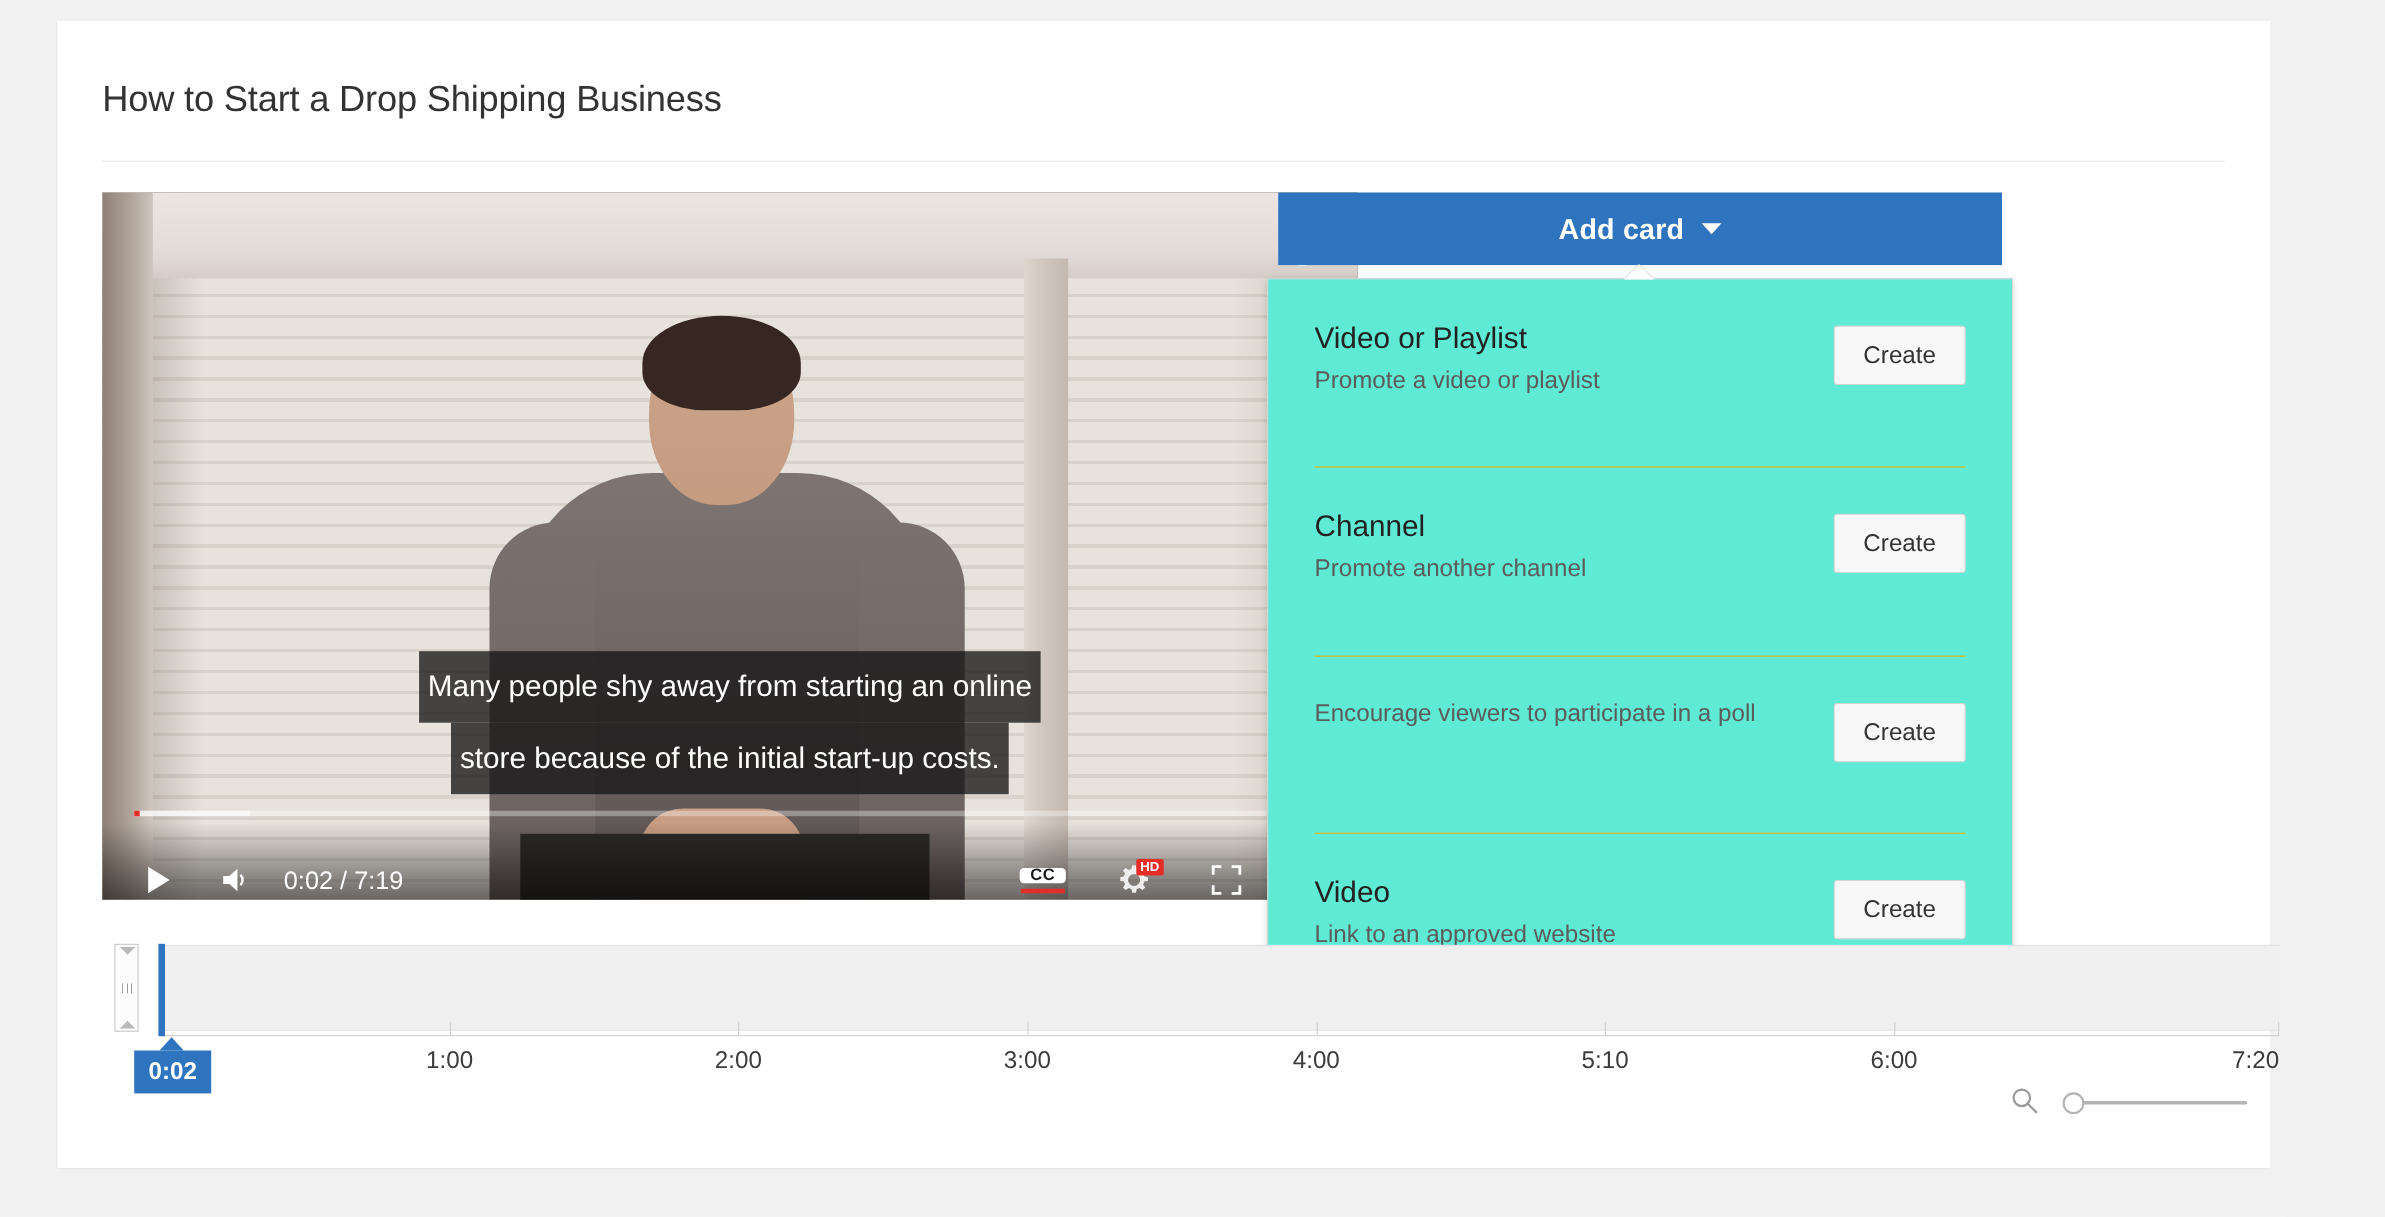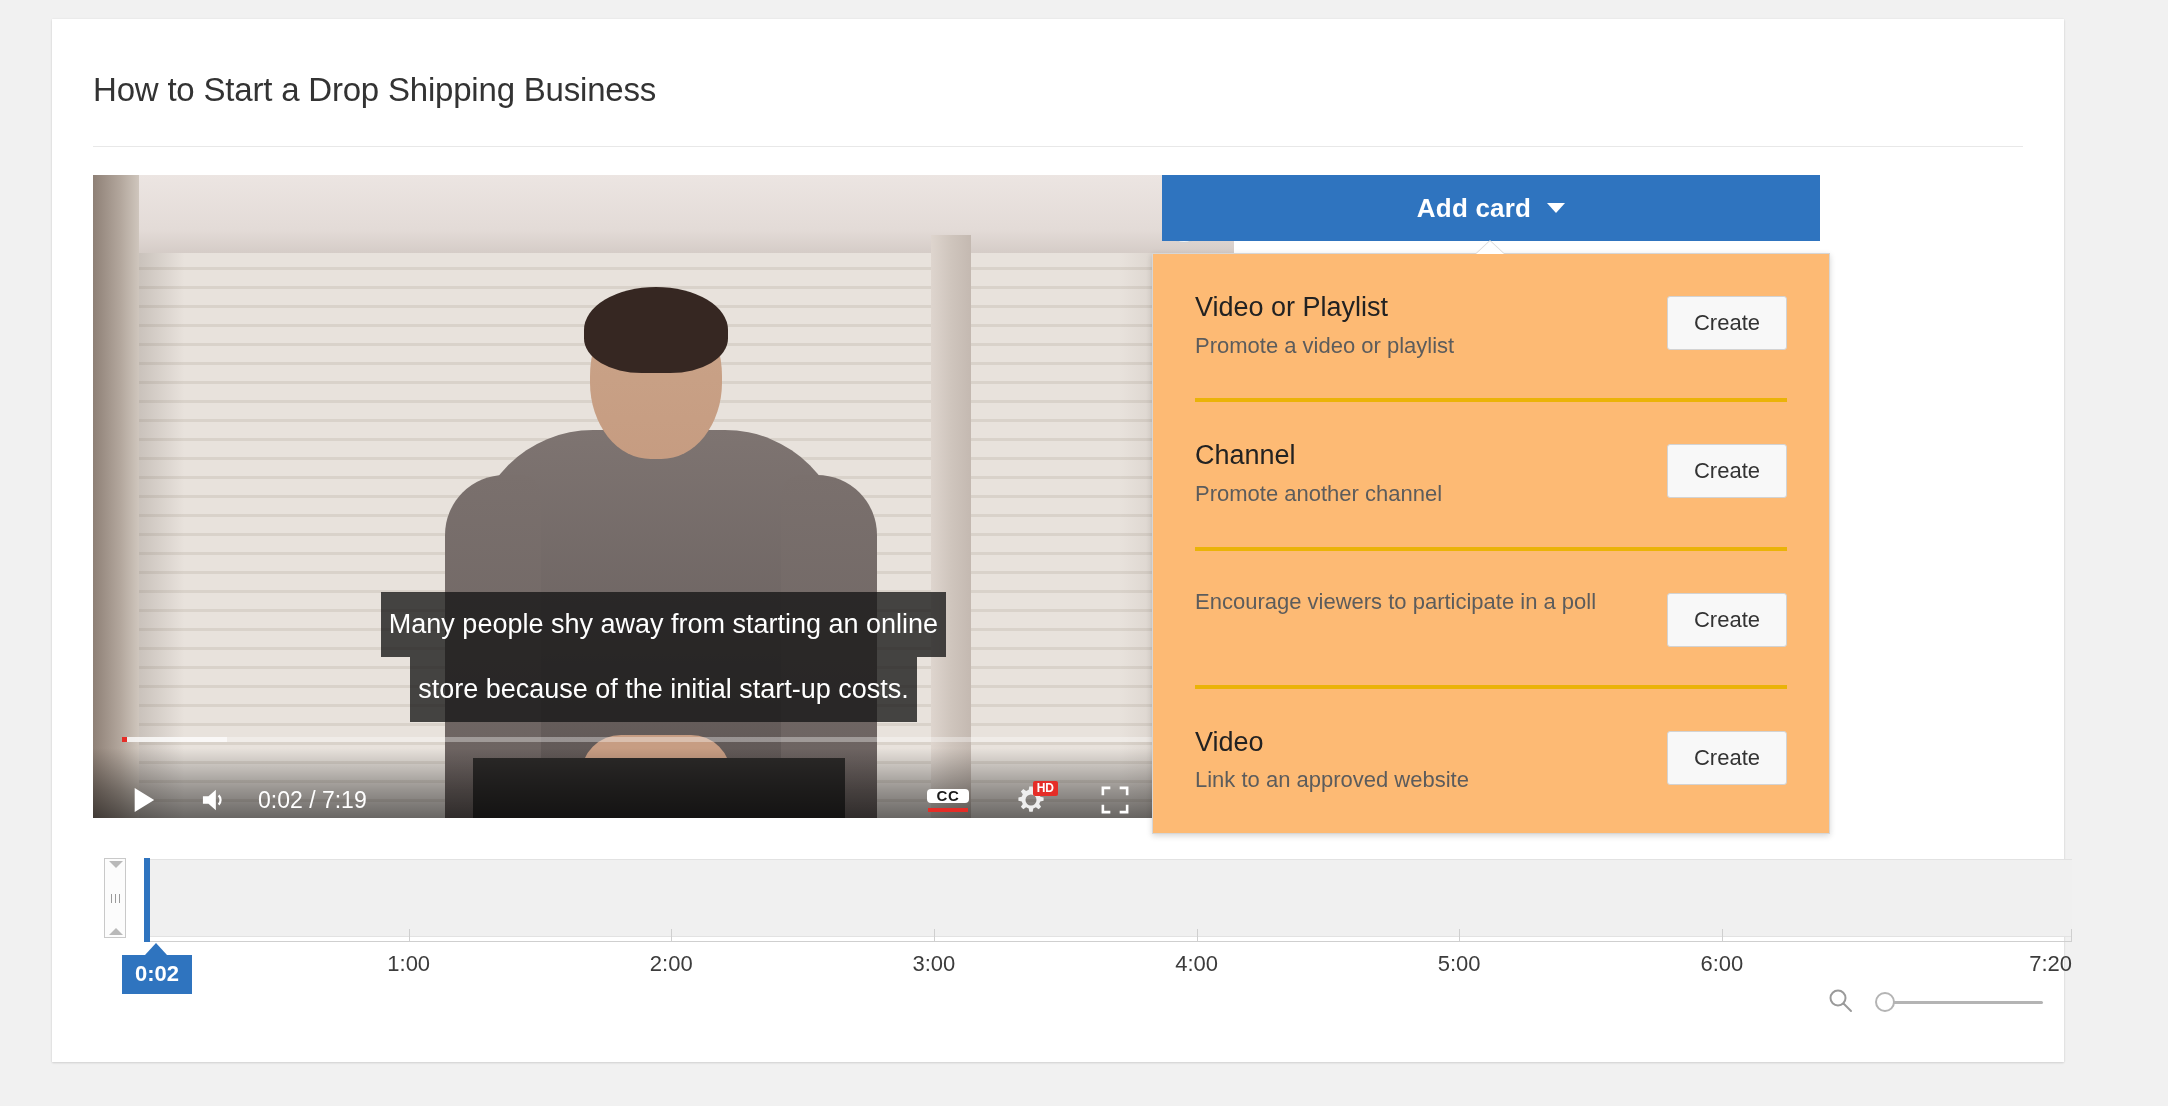--- a/index.html
+++ b/index.html
@@ -266,21 +266,21 @@
     border-left: 9px solid transparent;
     border-right: 9px solid transparent;
     border-top: 10px solid #ffffff;
   }
 
   .dropdown {
     position: absolute;
     left: 1100px;
     top: 234px;
     width: 678px;
-    background: #fdba74;
+    background: #5eead4;
     border: 1px solid #d6d6d6;
     box-shadow: 0 2px 6px rgba(0,0,0,0.16);
     padding: 0 42px;
   }
   .dropdown-arrow {
     position: absolute;
     left: 1424px;
     top: 222px;
     width: 0; height: 0;
     border-left: 14px solid transparent;
@@ -290,21 +290,21 @@
     z-index: 5;
   }
   .menu-item {
     position: relative;
     display: flex;
     align-items: flex-start;
     justify-content: space-between;
     padding: 36px 0 38px 0;
     cursor: pointer;
   }
-  .menu-item + .menu-item { border-top: 4px solid #eab308; }
+  .menu-item + .menu-item { border-top: 1px solid #eab308; margin-top: 26px; }
   .menu-text { padding-top: 1px; }
   .menu-title {
     font-size: 27px;
     color: #222222;
     font-weight: 400;
     line-height: 1.25;
     margin-bottom: 7px;
   }
   .menu-desc {
     font-size: 22px;
@@ -606,21 +606,21 @@
     <span class="ruler-tick" style="left:40.91%"></span>
     <span class="ruler-tick" style="left:54.55%"></span>
     <span class="ruler-tick" style="left:68.18%"></span>
     <span class="ruler-tick" style="left:81.82%"></span>
     <span class="ruler-endcap"></span>
 
     <span class="ruler-label" style="left:13.64%">1:00</span>
     <span class="ruler-label" style="left:27.27%">2:00</span>
     <span class="ruler-label" style="left:40.91%">3:00</span>
     <span class="ruler-label" style="left:54.55%">4:00</span>
-    <span class="ruler-label" style="left:68.18%">5:00</span>
+    <span class="ruler-label" style="left:68.18%">5:10</span>
     <span class="ruler-label" style="left:81.82%">6:00</span>
     <span class="ruler-label end" style="left:100%">7:20</span>
   </div>
 
   <div class="playhead-badge-tip"></div>
   <div class="playhead-badge">0:02</div>
 
   <div class="zoom-ctl">
     <span>
       <svg viewBox="0 0 26 26" width="26" height="26" aria-hidden="true">

